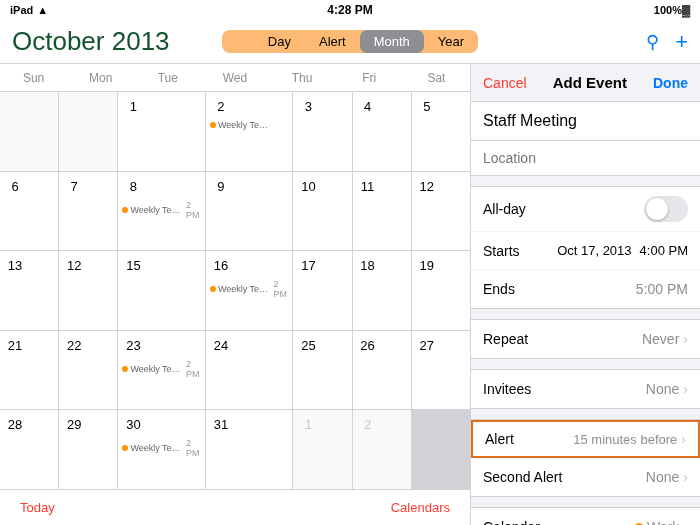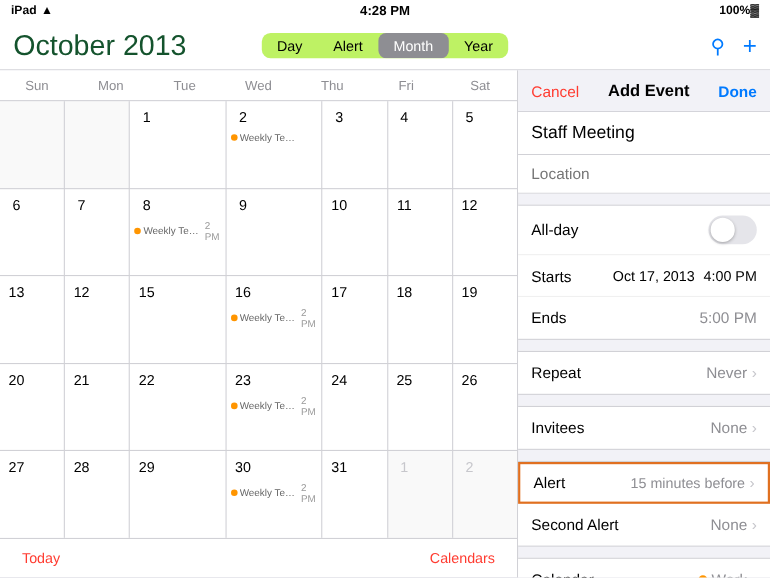--- a/index.html
+++ b/index.html
@@ -37,24 +37,25 @@
       height: 44px;
     }
     .month-title {
       font-size: 26px;
       font-weight: 400;
       color: #14532d;
       flex: 1;
     }
     .view-switcher {
       display: flex;
-      background: #bef264;
+      background: #fdba74;
       border-radius: 8px;
       overflow: hidden;
       margin: 0 auto;
+      padding-left: 32px;
     }
     .view-btn {
       padding: 4px 14px;
       font-size: 13px;
       color: #000;
       background: transparent;
       border: none;
       cursor: pointer;
     }
     .view-btn.active {
@@ -375,23 +376,20 @@
         <div class="cal-cell">
           <div class="date-num">17</div>
         </div>
         <div class="cal-cell">
           <div class="date-num">18</div>
         </div>
         <div class="cal-cell">
           <div class="date-num">19</div>
         </div>
         <div class="cal-cell">
-          <div class="date-num">20</div>
-        </div>
-        <div class="cal-cell">
           <div class="date-num">21</div>
         </div>
         <div class="cal-cell">
           <div class="date-num">22</div>
         </div>
         <div class="cal-cell">
           <div class="date-num">23</div>
           <div class="event-item">
             <span class="event-dot"></span>
             <span class="event-text">Weekly Team Me...</span>

